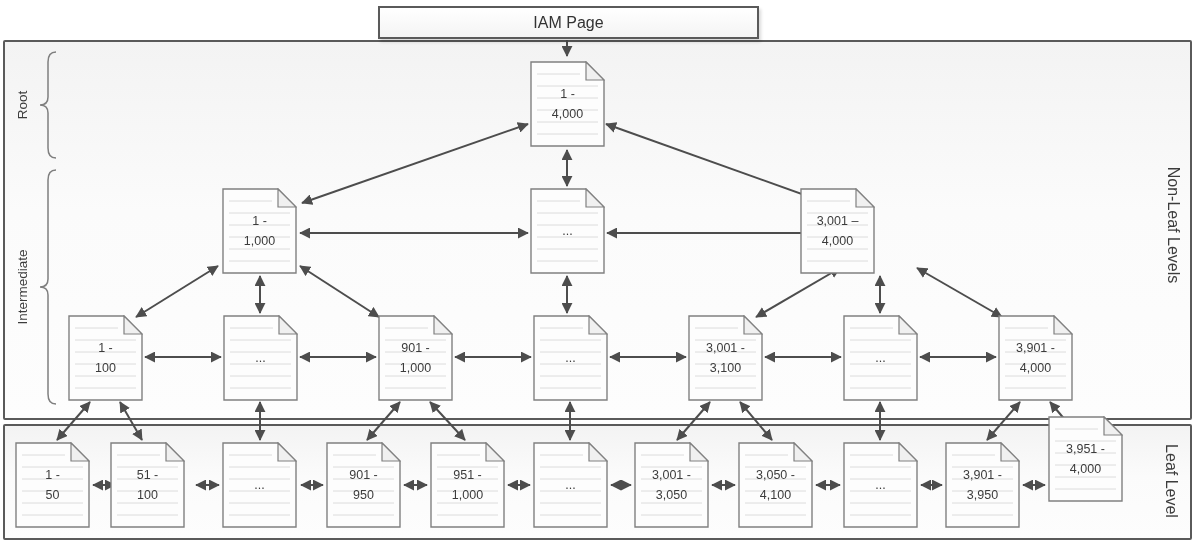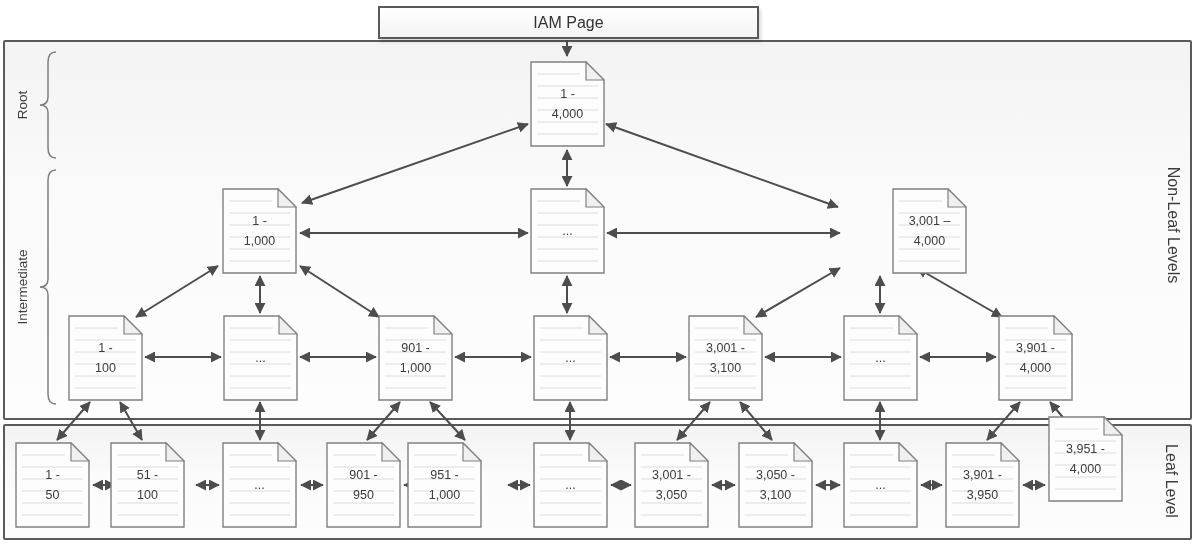--- a/index.html
+++ b/index.html
@@ -155,21 +155,21 @@
       </svg>
     <span class="plabel">1 -
 1,000</span>
   </div>
   <div class="page" style="left:530px;top:188px">
     <svg class="pgbg" viewBox="0 0 75 86">
         <use href="#pageShape"></use>
       </svg>
     <span class="plabel">...</span>
   </div>
-  <div class="page" style="left:892px;top:188px">
+  <div class="page" style="left:800px;top:188px">
     <svg class="pgbg" viewBox="0 0 75 86">
         <use href="#pageShape"></use>
       </svg>
     <span class="plabel">3,001 –
 4,000</span>
   </div>
 
   <div class="page" style="left:68px;top:315px">
     <svg class="pgbg" viewBox="0 0 75 86">
         <use href="#pageShape"></use>
@@ -237,21 +237,21 @@
       </svg>
     <span class="plabel">...</span>
   </div>
   <div class="page" style="left:326px;top:442px">
     <svg class="pgbg" viewBox="0 0 75 86">
         <use href="#pageShape"></use>
       </svg>
     <span class="plabel">901 -
 950</span>
   </div>
-  <div class="page" style="left:407px;top:442px">
+  <div class="page" style="left:430px;top:442px">
     <svg class="pgbg" viewBox="0 0 75 86">
         <use href="#pageShape"></use>
       </svg>
     <span class="plabel">951 -
 1,000</span>
   </div>
   <div class="page" style="left:533px;top:442px">
     <svg class="pgbg" viewBox="0 0 75 86">
         <use href="#pageShape"></use>
       </svg>
@@ -262,21 +262,21 @@
         <use href="#pageShape"></use>
       </svg>
     <span class="plabel">3,001 -
 3,050</span>
   </div>
   <div class="page" style="left:738px;top:442px">
     <svg class="pgbg" viewBox="0 0 75 86">
         <use href="#pageShape"></use>
       </svg>
     <span class="plabel">3,050 -
-3,100</span>
+4,100</span>
   </div>
   <div class="page" style="left:843px;top:442px">
     <svg class="pgbg" viewBox="0 0 75 86">
         <use href="#pageShape"></use>
       </svg>
     <span class="plabel">...</span>
   </div>
   <div class="page" style="left:945px;top:442px">
     <svg class="pgbg" viewBox="0 0 75 86">
         <use href="#pageShape"></use>

